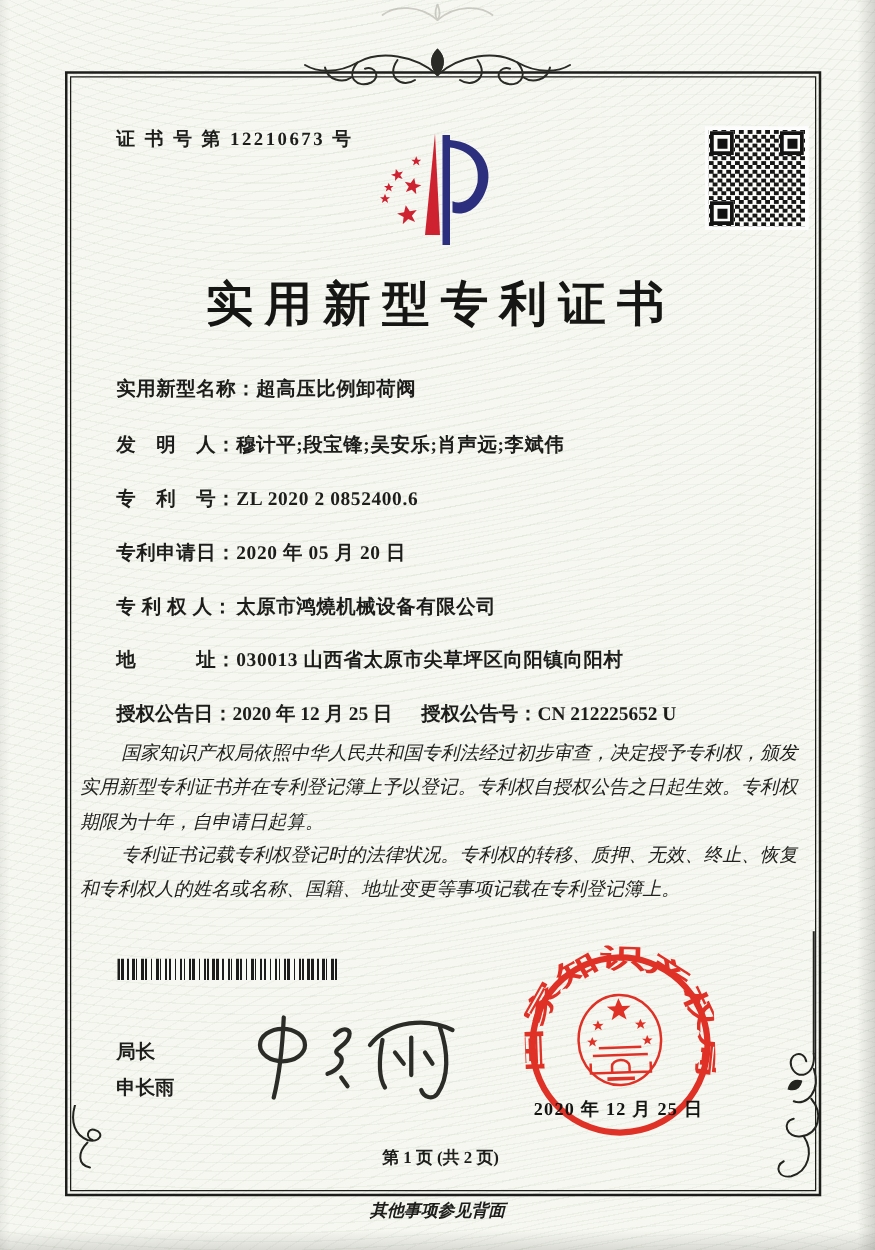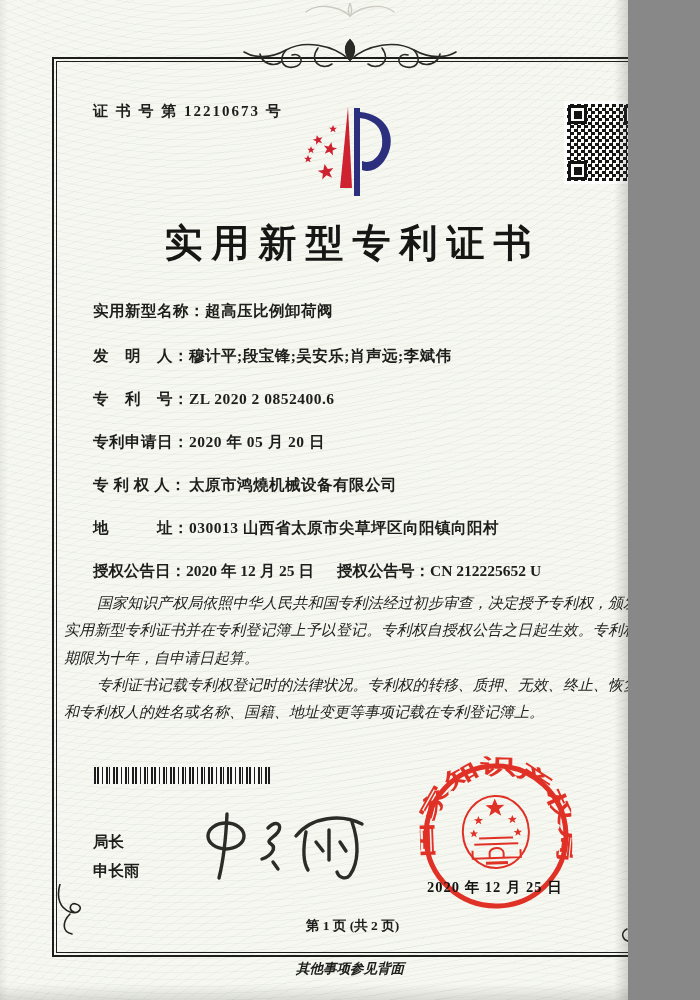--- a/index.html
+++ b/index.html
@@ -1,17 +1,17 @@
 <!DOCTYPE html>
 <html><head>
 <meta charset="utf-8">
 <style>
   html,body{margin:0;padding:0;background:#888;}
   #page{
-    position:relative;width:628px;height:1000px;overflow:hidden;
+    position:relative;width:700px;height:1000px;overflow:hidden;
     background-color:#f7f7f1;
     background-image:
       repeating-radial-gradient(circle at 30% -40%, rgba(140,175,140,.10) 0 1px, transparent 1px 7px),
       repeating-radial-gradient(circle at 80% 150%, rgba(140,175,140,.08) 0 1px, transparent 1px 8px);
     font-family:"Liberation Serif","DejaVu Serif",serif;
     color:#1d1d1b;
   }
   #page::after{content:"";position:absolute;inset:0;pointer-events:none;
     background:
       linear-gradient(to left, rgba(70,70,66,.20), rgba(0,0,0,0) 14px),

